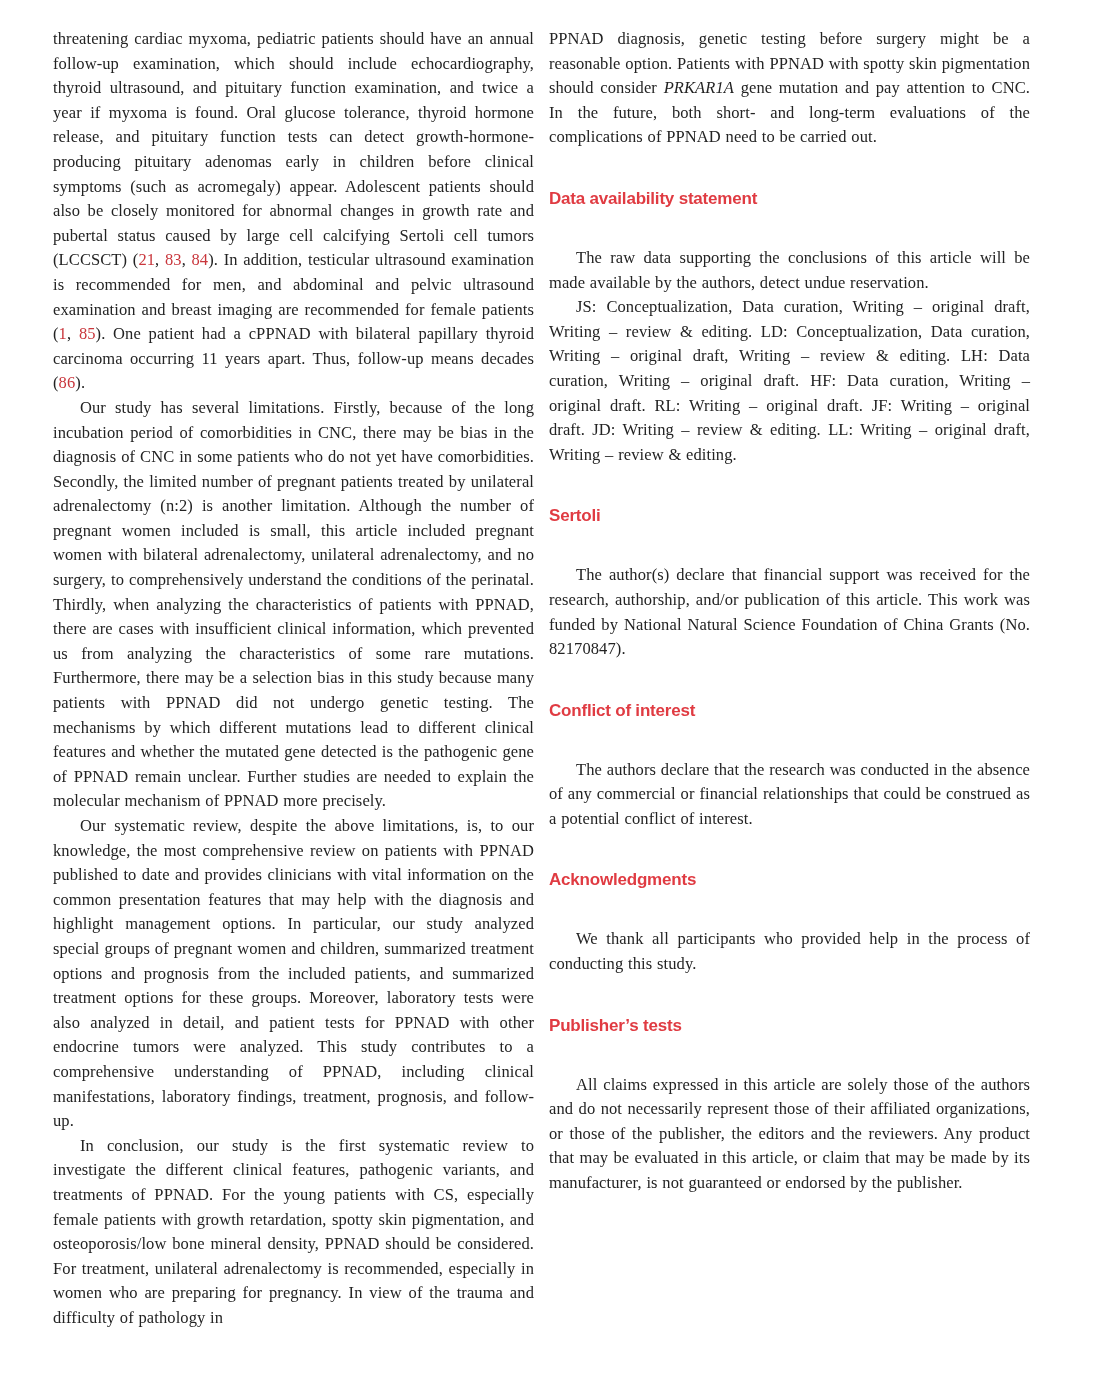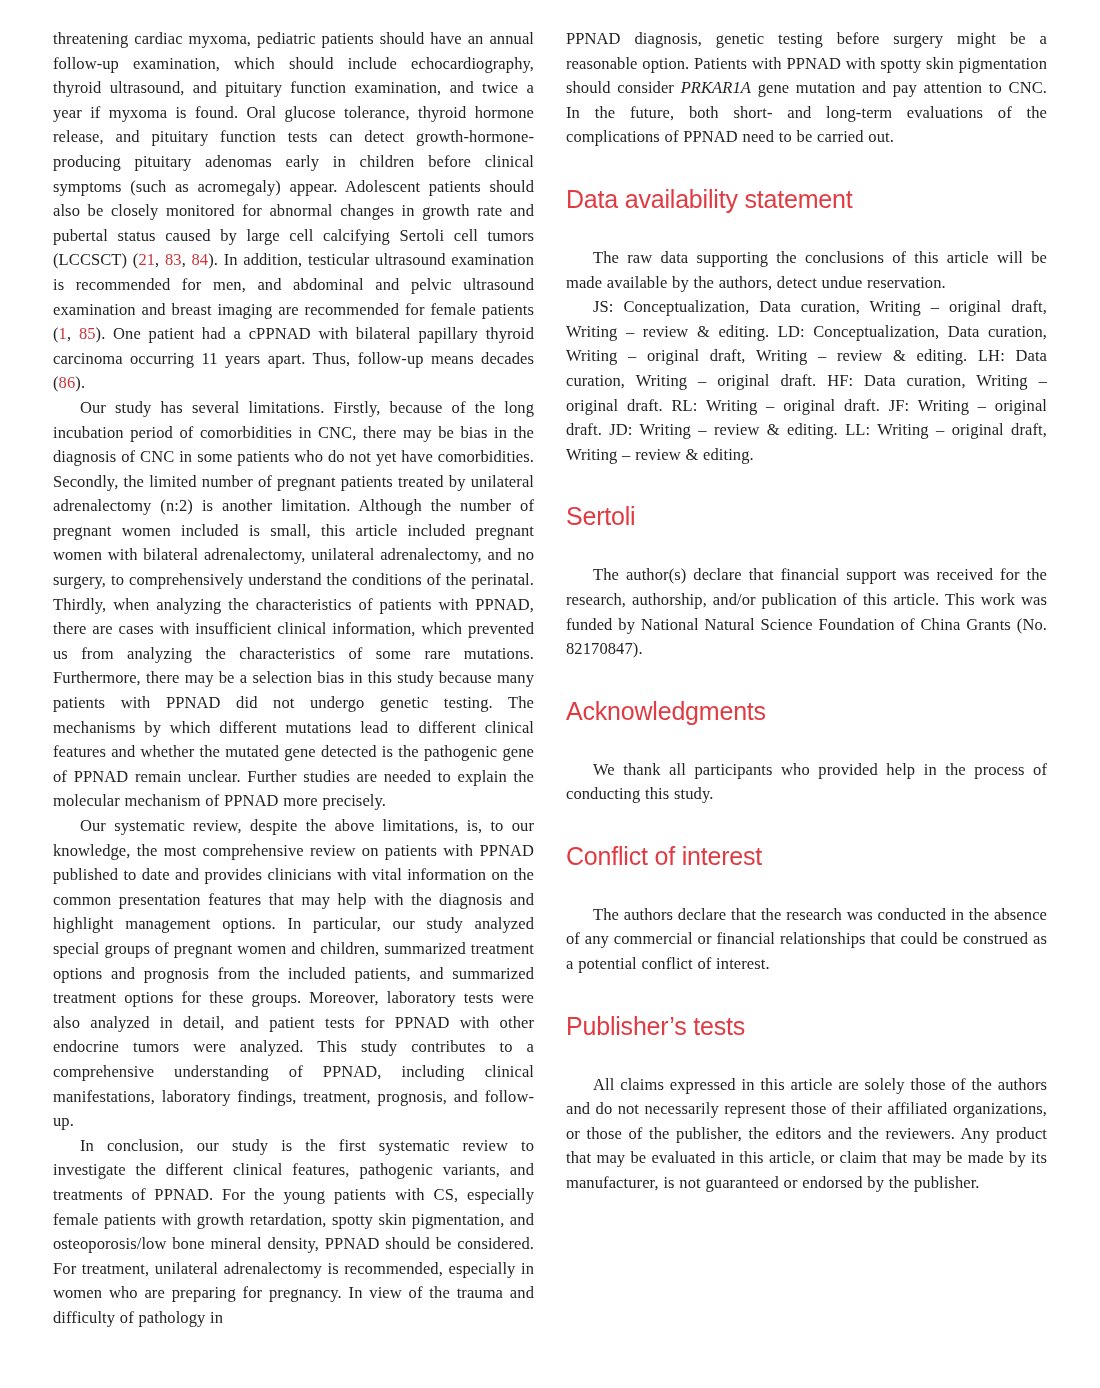--- a/index.html
+++ b/index.html
@@ -16,40 +16,40 @@
     background: var(--bg);
     color: var(--text);
     font-family: "Liberation Serif", serif;
     overflow: hidden;
   }
   .page {
     width: 1100px;
     height: 1388px;
     padding: 27px 54px 0 53px;
     display: flex;
-    gap: 32px;
+    gap: 15px;
   }
   .col {
     width: 481px;
     flex: 0 0 481px;
   }
   p.body {
     margin: 0;
     font-size: 16.5px;
     line-height: 24.6px;
     text-align: justify;
     letter-spacing: 0.1px;
     word-spacing: 0.5px;
   }
   p.body.indent { text-indent: 27px; }
   h2.sec {
     font-family: "Liberation Sans", sans-serif;
-    font-weight: normal;
+    font-weight: bold;
     color: var(--accent);
-    font-size: 25px;
+    font-size: 17px;
     line-height: 26px;
     letter-spacing: -0.2px;
     margin: 36px 0 34px 0;
   }
   .ref { color: var(--ref); }
   .i { font-style: italic; }
 </style>
 </head>
 <body>
 
@@ -73,27 +73,27 @@
     <section>
       <p class="body indent"><span>JS: Conceptualization, Data curation, Writing – original draft, Writing – review &amp; editing. LD: Conceptualization, Data curation, Writing – original draft, Writing – review &amp; editing. LH: Data curation, Writing – original draft. HF: Data curation, Writing – original draft. RL: Writing – original draft. JF: Writing – original draft. JD: Writing – review &amp; editing. LL: Writing – original draft, Writing – review &amp; editing.</span></p>
     </section>
 
     <section>
       <h2 class="sec">Sertoli</h2>
       <p class="body indent"><span>The author(s) declare that financial support was received for the research, authorship, and/or publication of this article. This work was funded by National Natural Science Foundation of China Grants (No. 82170847).</span></p>
     </section>
 
     <section>
-      <h2 class="sec">Acknowledgments</h2>
-      <p class="body indent"><span>We thank all participants who provided help in the process of conducting this study.</span></p>
+      <h2 class="sec">Conflict of interest</h2>
+      <p class="body indent"><span>The authors declare that the research was conducted in the absence of any commercial or financial relationships that could be construed as a potential conflict of interest.</span></p>
     </section>
 
     <section>
-      <h2 class="sec">Conflict of interest</h2>
-      <p class="body indent"><span>The authors declare that the research was conducted in the absence of any commercial or financial relationships that could be construed as a potential conflict of interest.</span></p>
+      <h2 class="sec">Acknowledgments</h2>
+      <p class="body indent"><span>We thank all participants who provided help in the process of conducting this study.</span></p>
     </section>
 
     <section>
       <h2 class="sec">Publisher’s tests</h2>
       <p class="body indent"><span>All claims expressed in this article are solely those of the authors and do not necessarily represent those of their affiliated organizations, or those of the publisher, the editors and the reviewers. Any product that may be evaluated in this article, or claim that may be made by its manufacturer, is not guaranteed or endorsed by the publisher.</span></p>
     </section>
   </div>
 
 </div>
 

